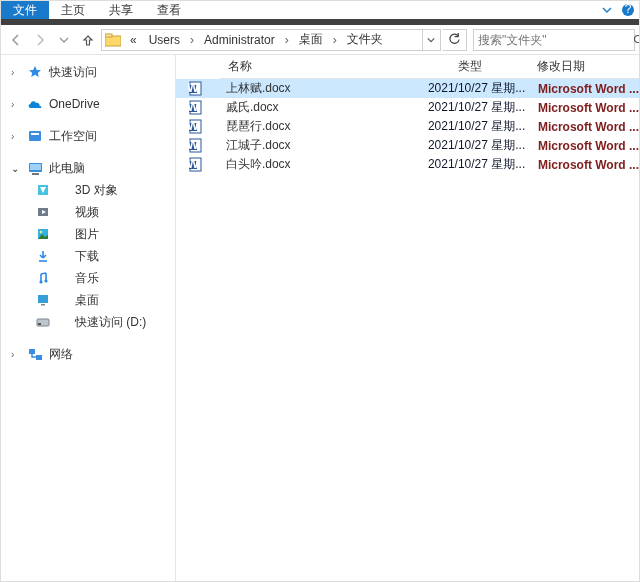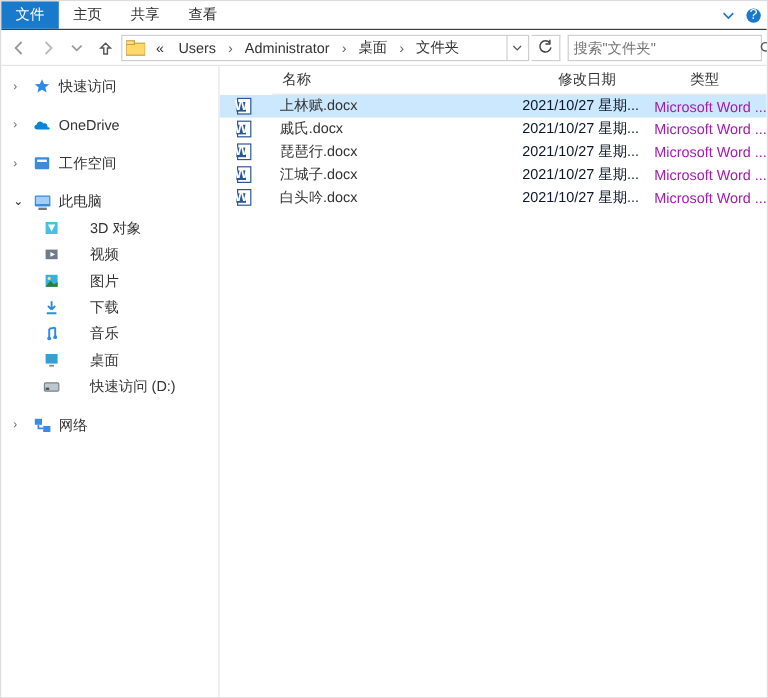--- a/index.html
+++ b/index.html
@@ -1,18 +1,18 @@
 <!DOCTYPE html>
 <html><head>
 <meta charset="utf-8">
 <style>
   *{box-sizing:border-box;margin:0;padding:0;font-family:"Microsoft YaHei","Segoe UI",sans-serif;font-size:12px;color:#333;}
   body{background:#fff;width:640px;height:582px;overflow:hidden;border:1px solid #ddd;}
   
-  .ribbon{height:24px;display:flex;align-items:stretch;border-bottom:1px solid #404040;background:#fff;}
+  .ribbon{height:24px;display:flex;align-items:stretch;border-bottom:6px solid #404040;background:#fff;}
   .ribbon .tab{padding:0 12px;display:flex;align-items:center;cursor:default;}
   .ribbon .tab.active{background:#1979ca;color:#fff;}
   .ribbon .spacer{flex:1;}
   .ribbon .chev{width:20px;display:flex;align-items:center;justify-content:center;color:#1979ca;}
   .ribbon .help{width:22px;display:flex;align-items:center;justify-content:center;}
   .ribbon .help svg{display:block;}
   
   .navrow{height:30px;display:flex;align-items:center;gap:2px;padding:2px 4px;border-bottom:1px solid #e5e5e5;}
   .navbtn{width:22px;height:22px;display:flex;align-items:center;justify-content:center;color:#999;}
   .navbtn.enabled{color:#555;}
@@ -41,21 +41,21 @@
   .cols .c{padding:0 8px;border-right:1px solid transparent;}
   .c-name{flex:0 0 230px;padding-left:36px;}
   .c-date{flex:0 0 110px;}
   .c-type{flex:1;}
   .rows{flex:1;overflow:auto;}
   .row{display:flex;align-items:center;height:19px;}
   .row.sel{background:#cce8ff;}
   .row .ico{width:16px;height:16px;margin-left:12px;margin-right:6px;display:flex;align-items:center;justify-content:center;}
   .row .name{flex:0 0 202px;white-space:nowrap;overflow:hidden;text-overflow:ellipsis;margin-left:16px;}
   .row .date{flex:0 0 110px;white-space:nowrap;overflow:hidden;text-overflow:ellipsis;color:#0f172a;}
-  .row .type{flex:1;white-space:nowrap;overflow:hidden;text-overflow:ellipsis;color:#a21caf;}
+  .row .type{flex:1;white-space:nowrap;overflow:hidden;text-overflow:ellipsis;color:#7f1d1d;font-weight:bold;}
   
   svg{display:block;}
 </style>
 </head>
 <body>
 
 <div class="ribbon">
   <div class="tab active">文件</div>
   <div class="tab">主页</div>
   <div class="tab">共享</div>
@@ -264,22 +264,22 @@
             </svg>
           </span>
         <span class="lbl">网络</span>
       </div>
     </div>
   </div>
 
   <div class="content">
     <div class="cols">
       <div class="c c-name">名称</div>
+      <div class="c c-type">类型</div>
       <div class="c c-date">修改日期</div>
-      <div class="c c-type">类型</div>
     </div>
     <div class="rows" id="file-rows">
         <div class="row sel">
           <span class="ico">
             <svg width="15" height="15" viewBox="0 0 15 15">
               <rect x="2" y="1" width="11" height="13" fill="#fff" stroke="#2b579a"></rect>
               <rect x="1" y="4" width="8" height="8" fill="#2b579a"></rect>
               <text x="5" y="10.5" text-anchor="middle" font-size="7" fill="#fff" font-family="Arial" font-weight="bold">W</text>
             </svg>
           </span>

